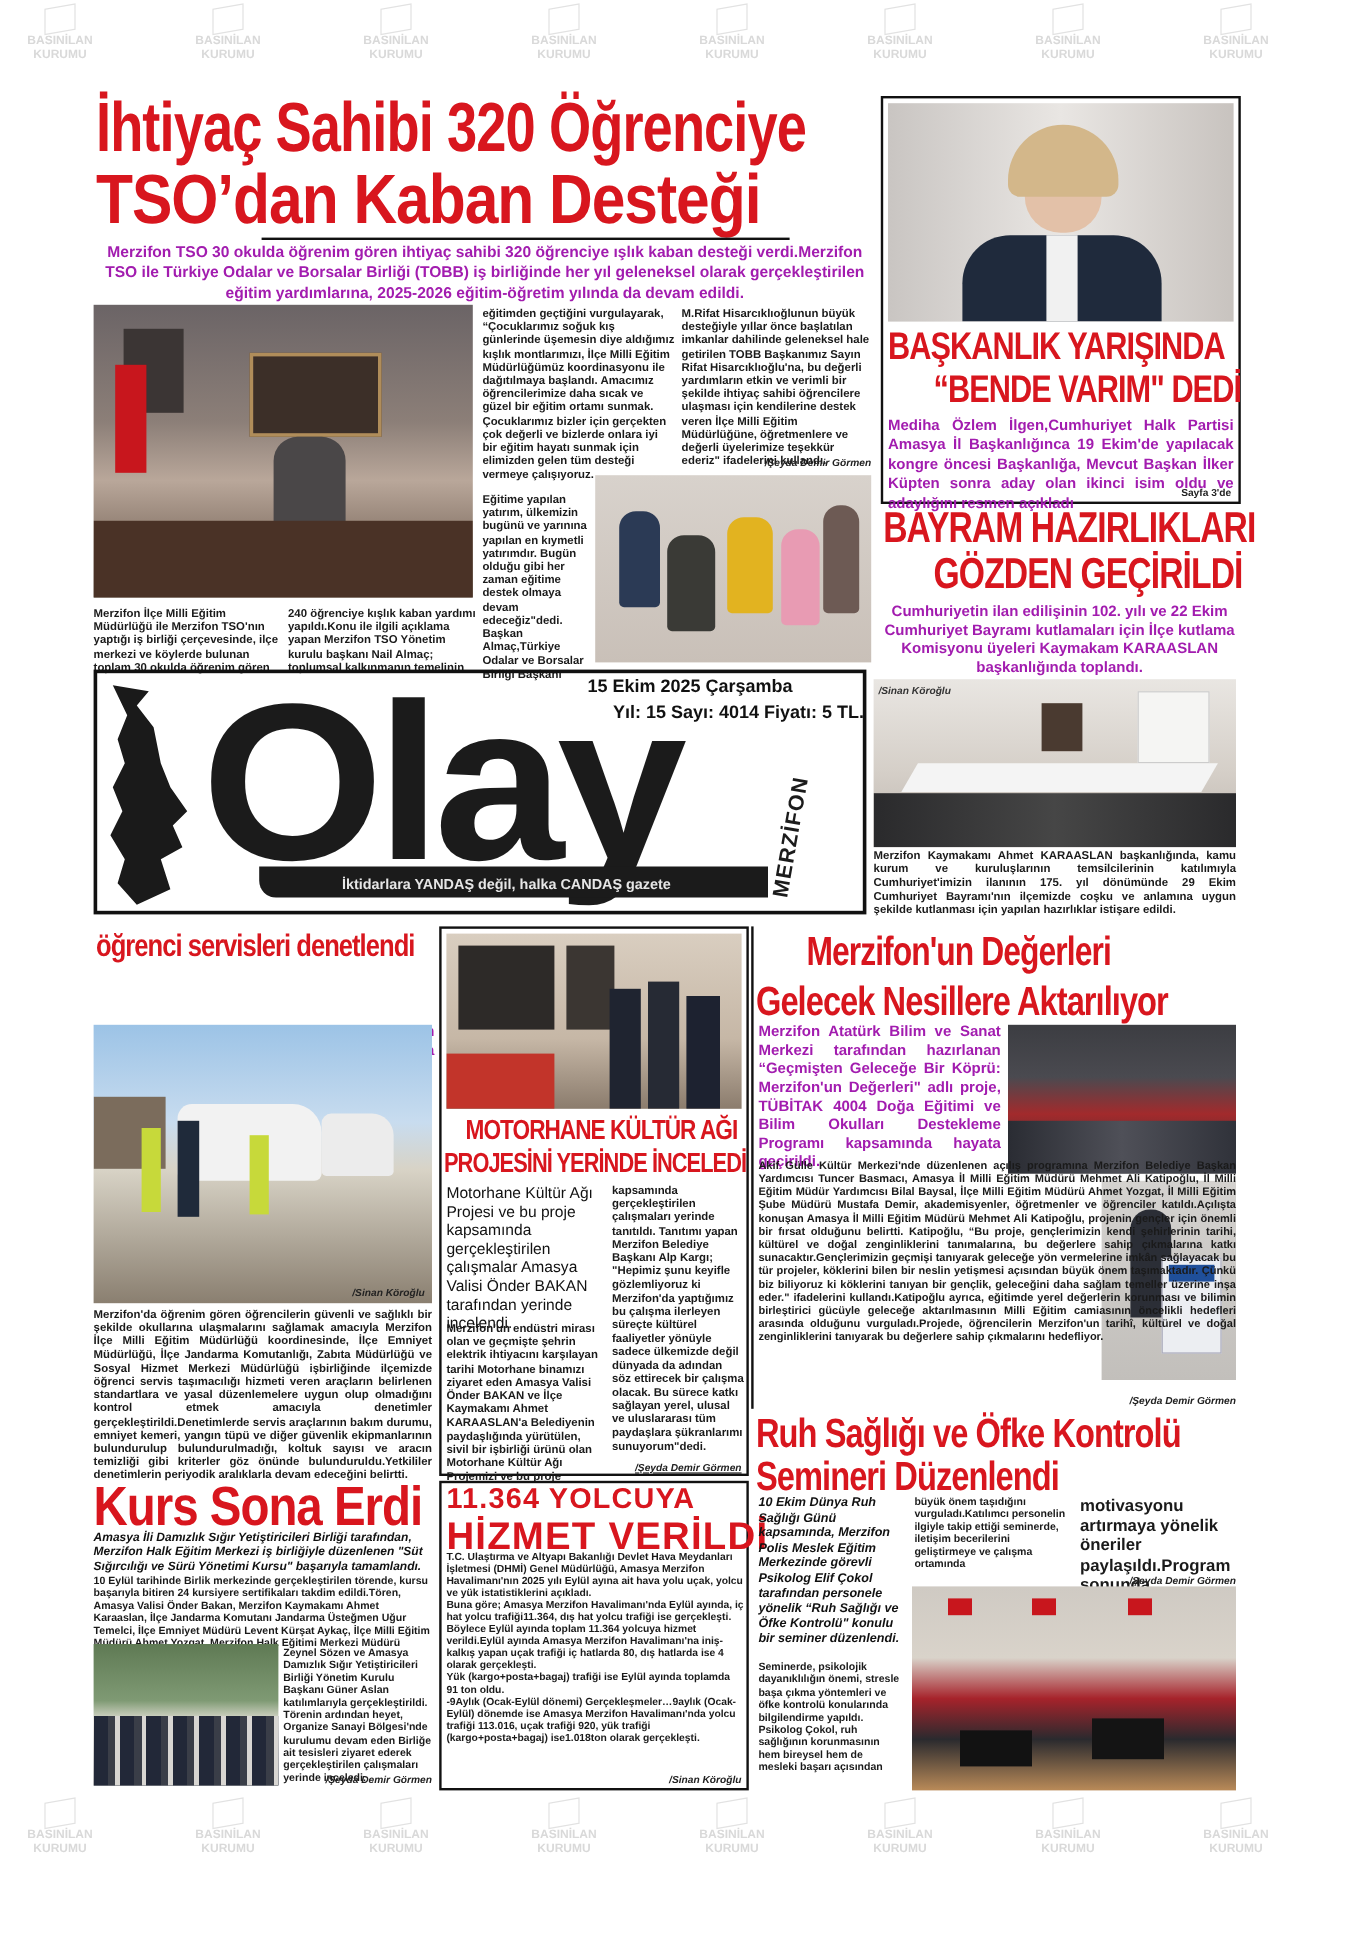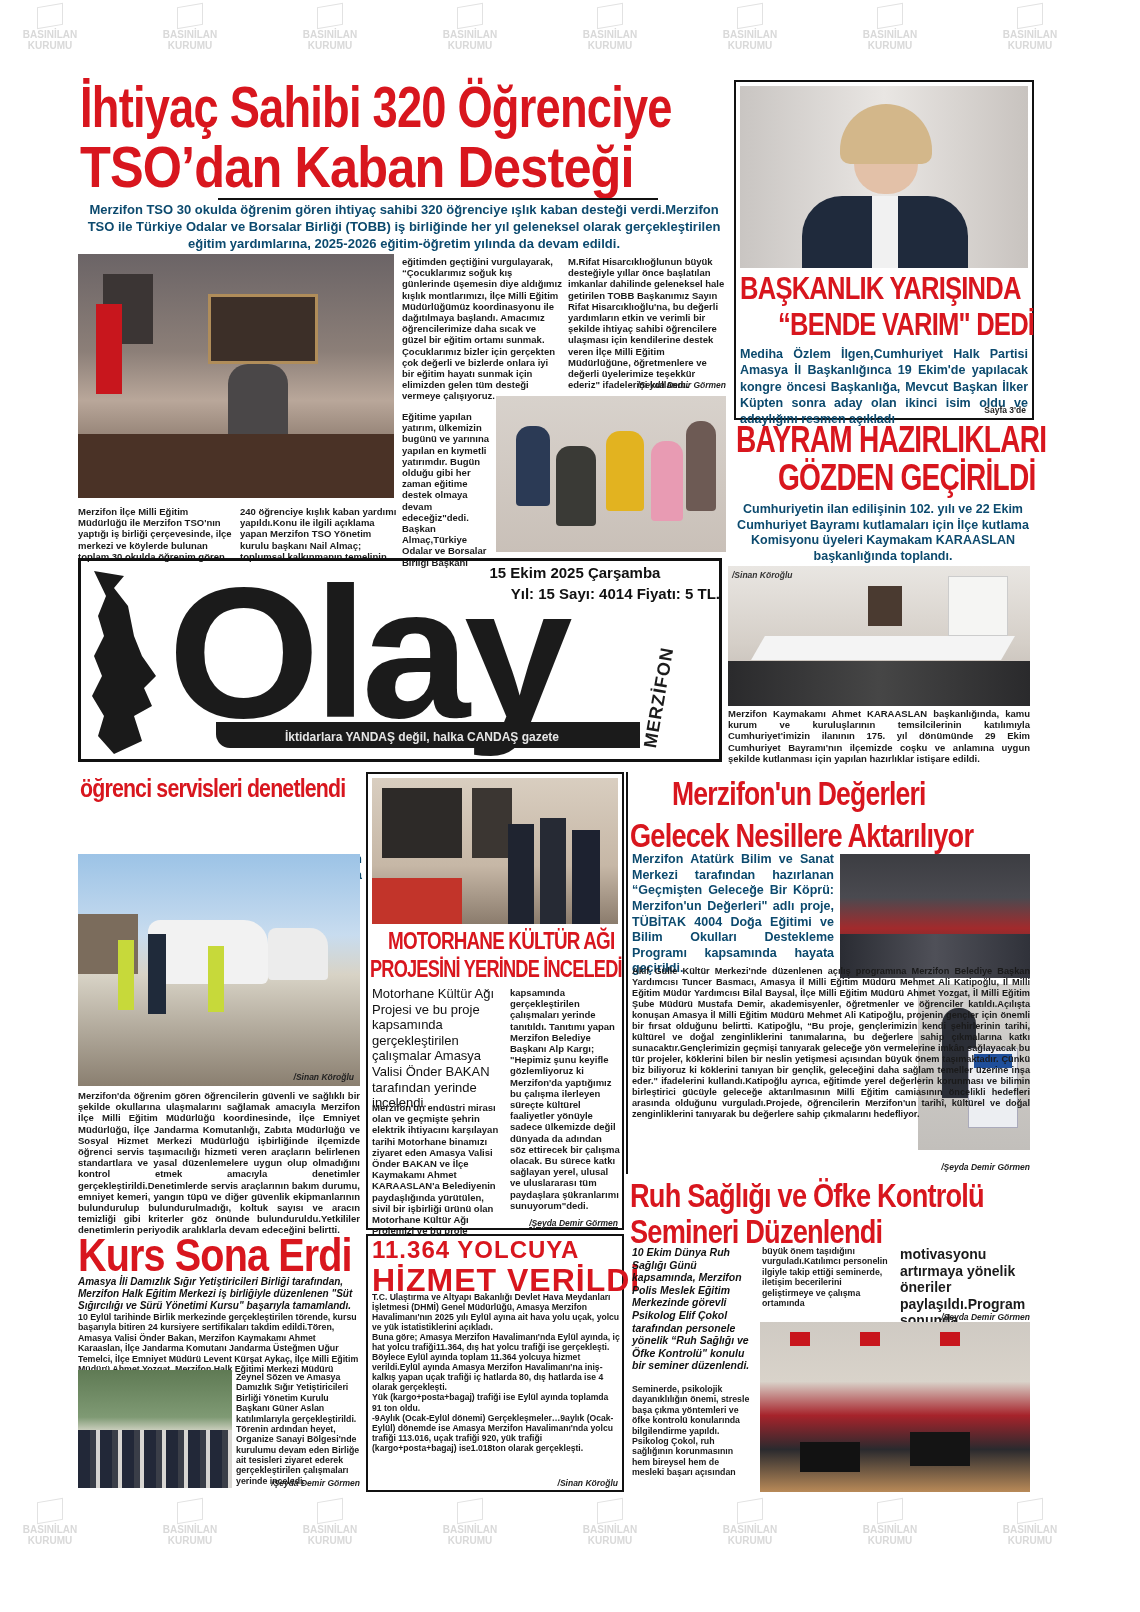--- a/index.html
+++ b/index.html
@@ -2,21 +2,21 @@
 <html><head>
 <meta charset="utf-8">
 <style>
   * { box-sizing: border-box; margin: 0; padding: 0; }
   html, body { width: 1140px; height: 1612px; background: #ffffff; overflow: hidden; }
   body { position: relative; font-family: "Liberation Sans", sans-serif; color: #111; }
   .abs { position: absolute; }
   .hl { font-family: "Liberation Sans", sans-serif; font-weight: 900; color: #d8161e; letter-spacing: -1px; line-height: 1.0; transform-origin: left top; white-space: nowrap; }
   .cond { font-stretch: condensed; }
   .txt { font-size: 9.5px; line-height: 1.18; font-weight: bold; color: #1a1a1a; }
-  .lead { font-size: 13px; line-height: 1.25; font-weight: bold; color: #0c4a6e; }
+  .lead { font-size: 13px; line-height: 1.25; font-weight: bold; color: #a21caf; }
   .just { text-align: justify; }
   .byline { font-size: 8.5px; font-style: italic; font-weight: bold; color: #222; text-align: right; }
   .photo { background: #8a8f96; overflow: hidden; }
   .box { border: 2px solid #111; }
   .wm { position: absolute; width: 70px; height: 50px; color: #d9d9d9; font-size: 10px; font-weight: bold; text-align: center; line-height: 11px; pointer-events: none; }
   .wm .cube { display: block; width: 26px; height: 22px; margin: 0 auto 2px; border: 1px solid #e2e2e2; transform: skewY(-10deg); }
   .rule { background: #111; }
 </style>
 </head>
 <body>

